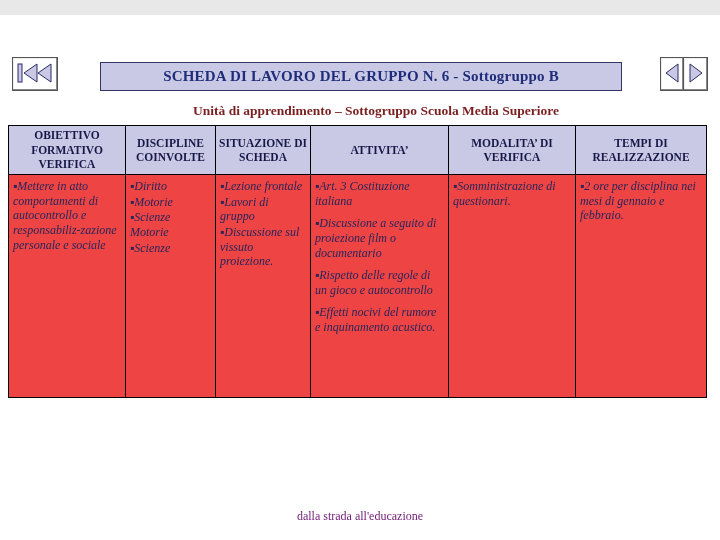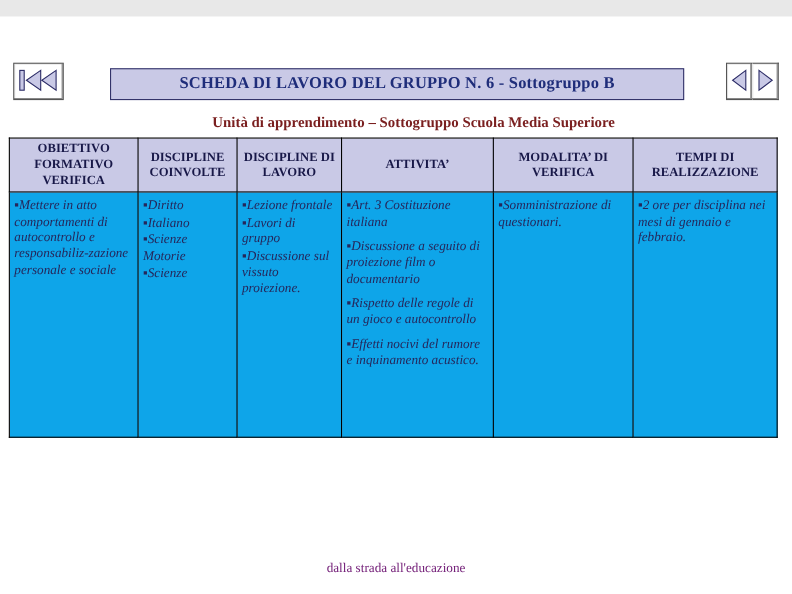--- a/index.html
+++ b/index.html
@@ -38,21 +38,21 @@
     position:absolute; left:8px; top:110px; width:698px;
     border-collapse:collapse; table-layout:fixed;
   }
   table.work th, table.work td { border:1px solid var(--border); }
   table.work th {
     height:44px; background:var(--panel-bg); color:var(--header-text);
     font-size:11.5px; font-weight:bold; text-align:center; vertical-align:middle;
     padding:2px 3px; line-height:1.25;
   }
   table.work td {
-    height:214px; vertical-align:top; background:#0ea5e9; padding:4px 4px;
+    height:214px; vertical-align:top; background:#ef4444; padding:4px 4px;
   }
   table.work ul { margin:0; padding:0; list-style:none; }
   table.work li {
     font-style:italic; font-size:12px; line-height:1.22; color:var(--body-text);
     margin:0 0 1px 0;
   }
   table.work ul.spaced li { margin-bottom:8px; }
   .footer {
     position:absolute; left:0; top:494px; width:100%; text-align:center;
     font-size:12px; color:#701a75; line-height:1.3;
@@ -102,37 +102,37 @@
         <col style="width:90px">
         <col style="width:95px">
       <col style="width:138px">
         <col style="width:127px">
         <col style="width:131px">
     </colgroup>
     <thead>
       <tr>
         <th>OBIETTIVO FORMATIVO VERIFICA</th>
         <th>DISCIPLINE COINVOLTE</th>
-        <th>DISCIPLINE DI LAVORO</th>
+        <th>SITUAZIONE DI SCHEDA</th>
         <th>ATTIVITA’</th>
         <th>MODALITA’ DI VERIFICA</th>
         <th>TEMPI  DI REALIZZAZIONE</th>
       </tr>
     </thead>
     <tbody>
       <tr>
         <td>
             <ul>
               <li>▪Mettere in atto comportamenti di autocontrollo e responsabiliz-zazione personale e sociale</li>
             </ul>
           </td>
         <td>
             <ul>
               <li>▪Diritto</li>
-              <li>▪Italiano</li>
+              <li>▪Motorie</li>
               <li>▪Scienze Motorie</li>
               <li>▪Scienze</li>
             </ul>
           </td>
         <td>
             <ul>
               <li>▪Lezione frontale</li>
               <li>▪Lavori di gruppo</li>
               <li>▪Discussione sul vissuto proiezione.</li>
             </ul>

